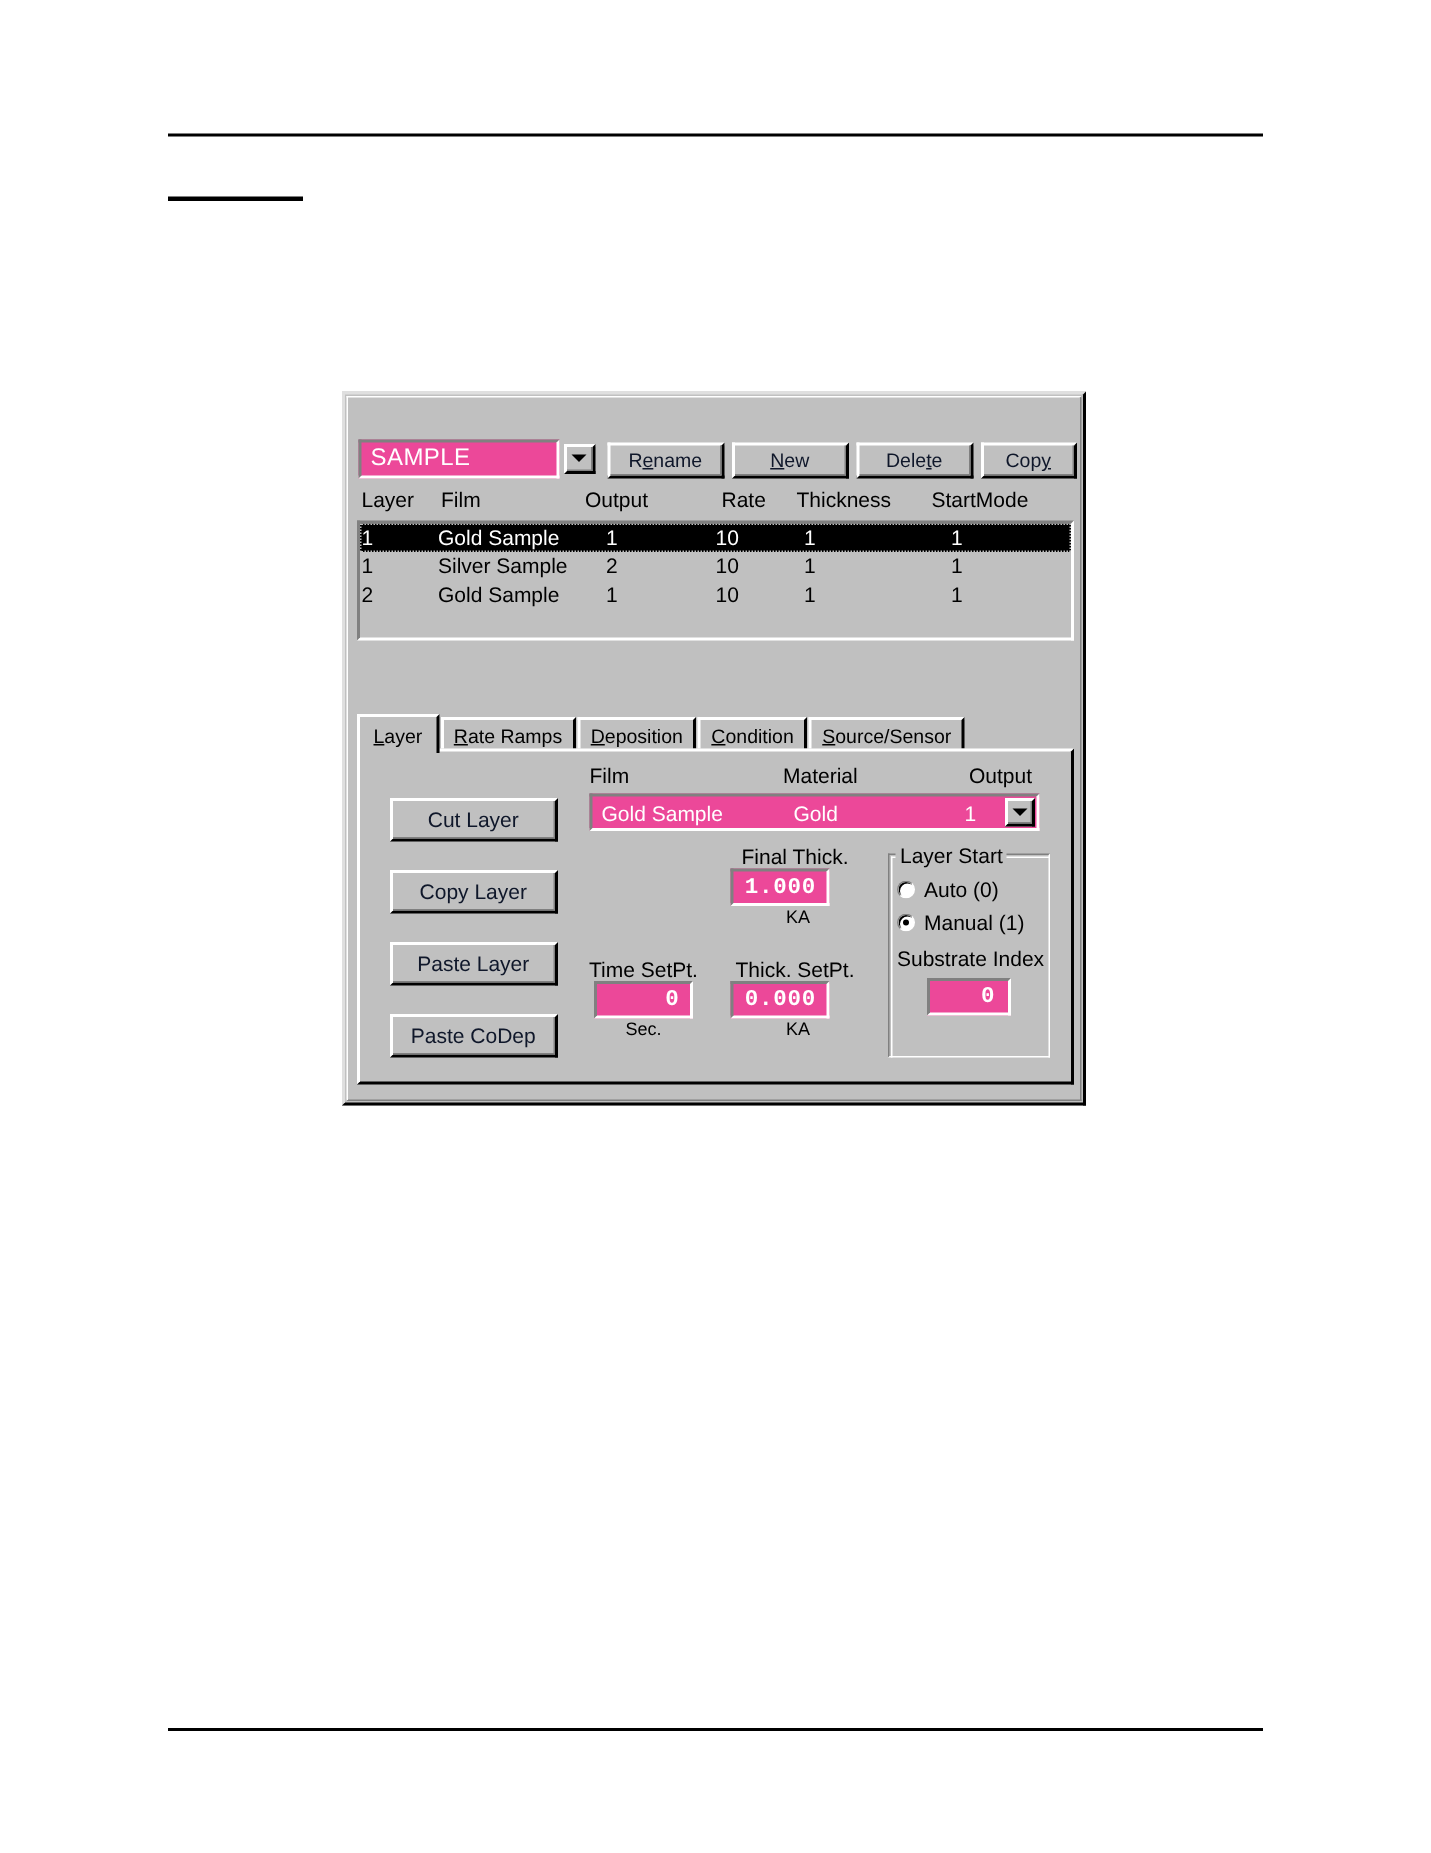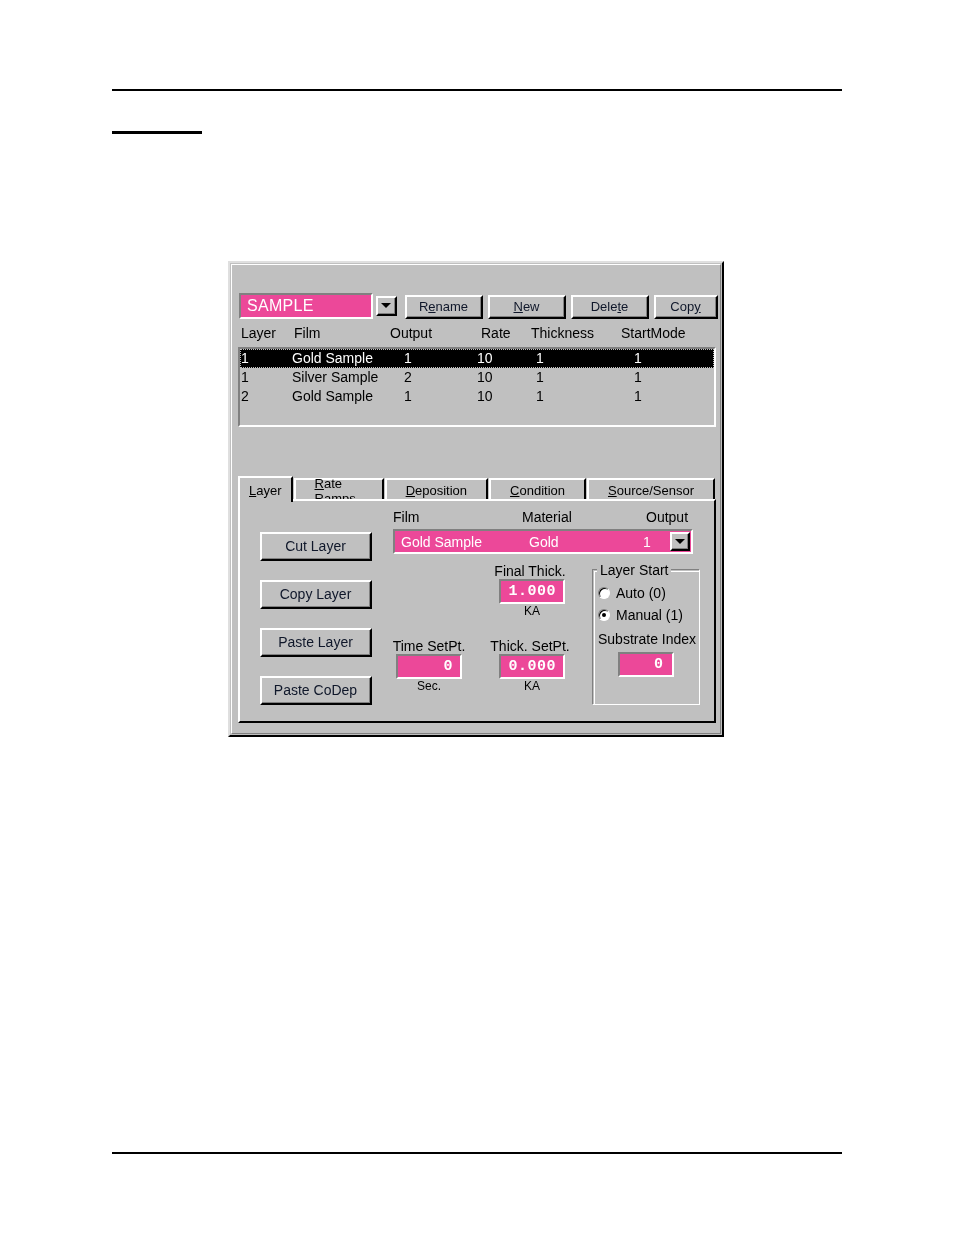--- a/index.html
+++ b/index.html
@@ -250,21 +250,21 @@
   .tab {
     height: 23px;
     background: #c0c0c0;
     border-top: 2px solid #ffffff;
     border-left: 2px solid #ffffff;
     border-right: 2px solid #000000;
     box-sizing: border-box;
     display: flex;
     align-items: center;
     justify-content: center;
-    padding: 0 19px;
+    padding: 0 7px;
     font-size: 13px;
     color: #000000;
     position: relative;
     cursor: default;
     margin-right: 1px;
   }
   .tab.active {
     height: 26px;
     margin-bottom: -1px;
     z-index: 3;
@@ -343,21 +343,21 @@
     font-size: 12px;
     display: block;
     text-align: center;
     width: 66px;
   }
   #grp-initial-rate { left: 146px; top: 62px; width: 86px; }
   #grp-final-thick  { left: 247px; top: 62px; width: 86px; }
   #grp-time-setpt   { left: 146px; top: 137px; width: 86px; }
   #grp-thick-setpt  { left: 247px; top: 137px; width: 86px; }
   #grp-initial-rate .nv, #grp-time-setpt .nv { margin-left: 10px; }
-  #grp-final-thick .nv,  #grp-thick-setpt .nv { margin-left: 12px; }
+  #grp-final-thick .nv,  #grp-thick-setpt .nv { }
   #grp-initial-rate .nu, #grp-time-setpt .nu { margin-left: 10px; }
   #grp-final-thick .nu,  #grp-thick-setpt .nu { margin-left: 12px; }
 
   
   #layer-start-group {
     position: absolute;
     left: 352px; top: 68px;
     width: 108px; height: 136px;
     border-top: 1px solid #808080;
     border-left: 1px solid #808080;

